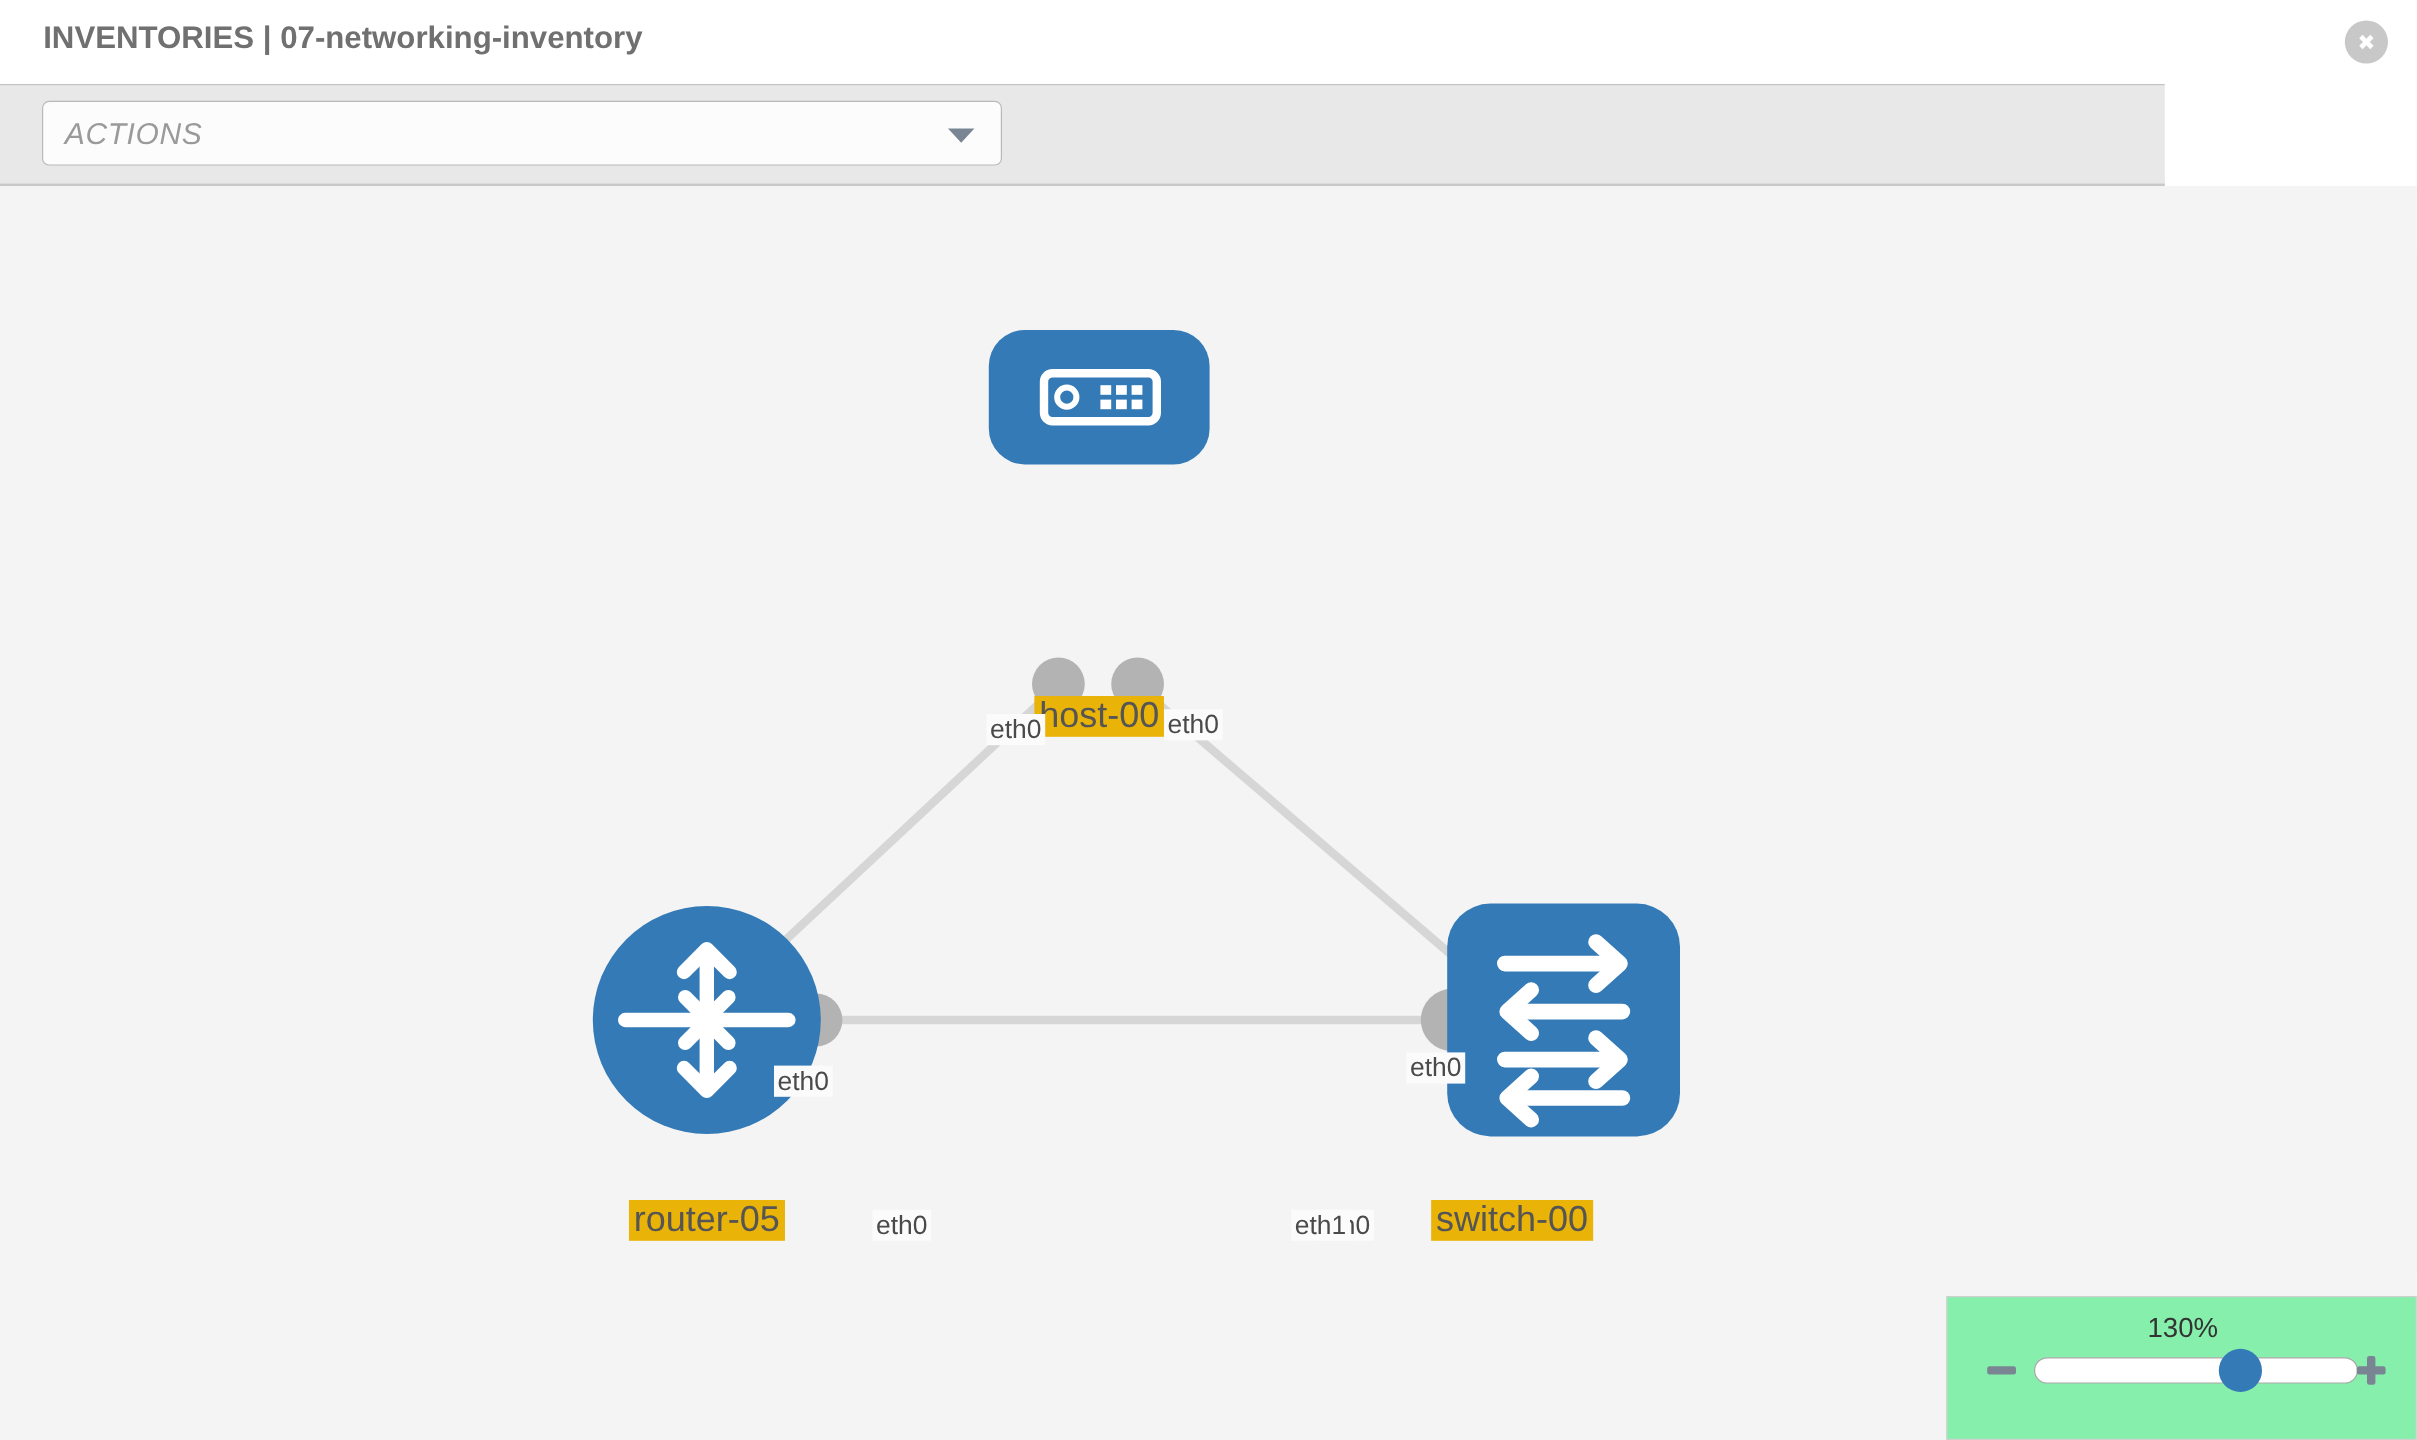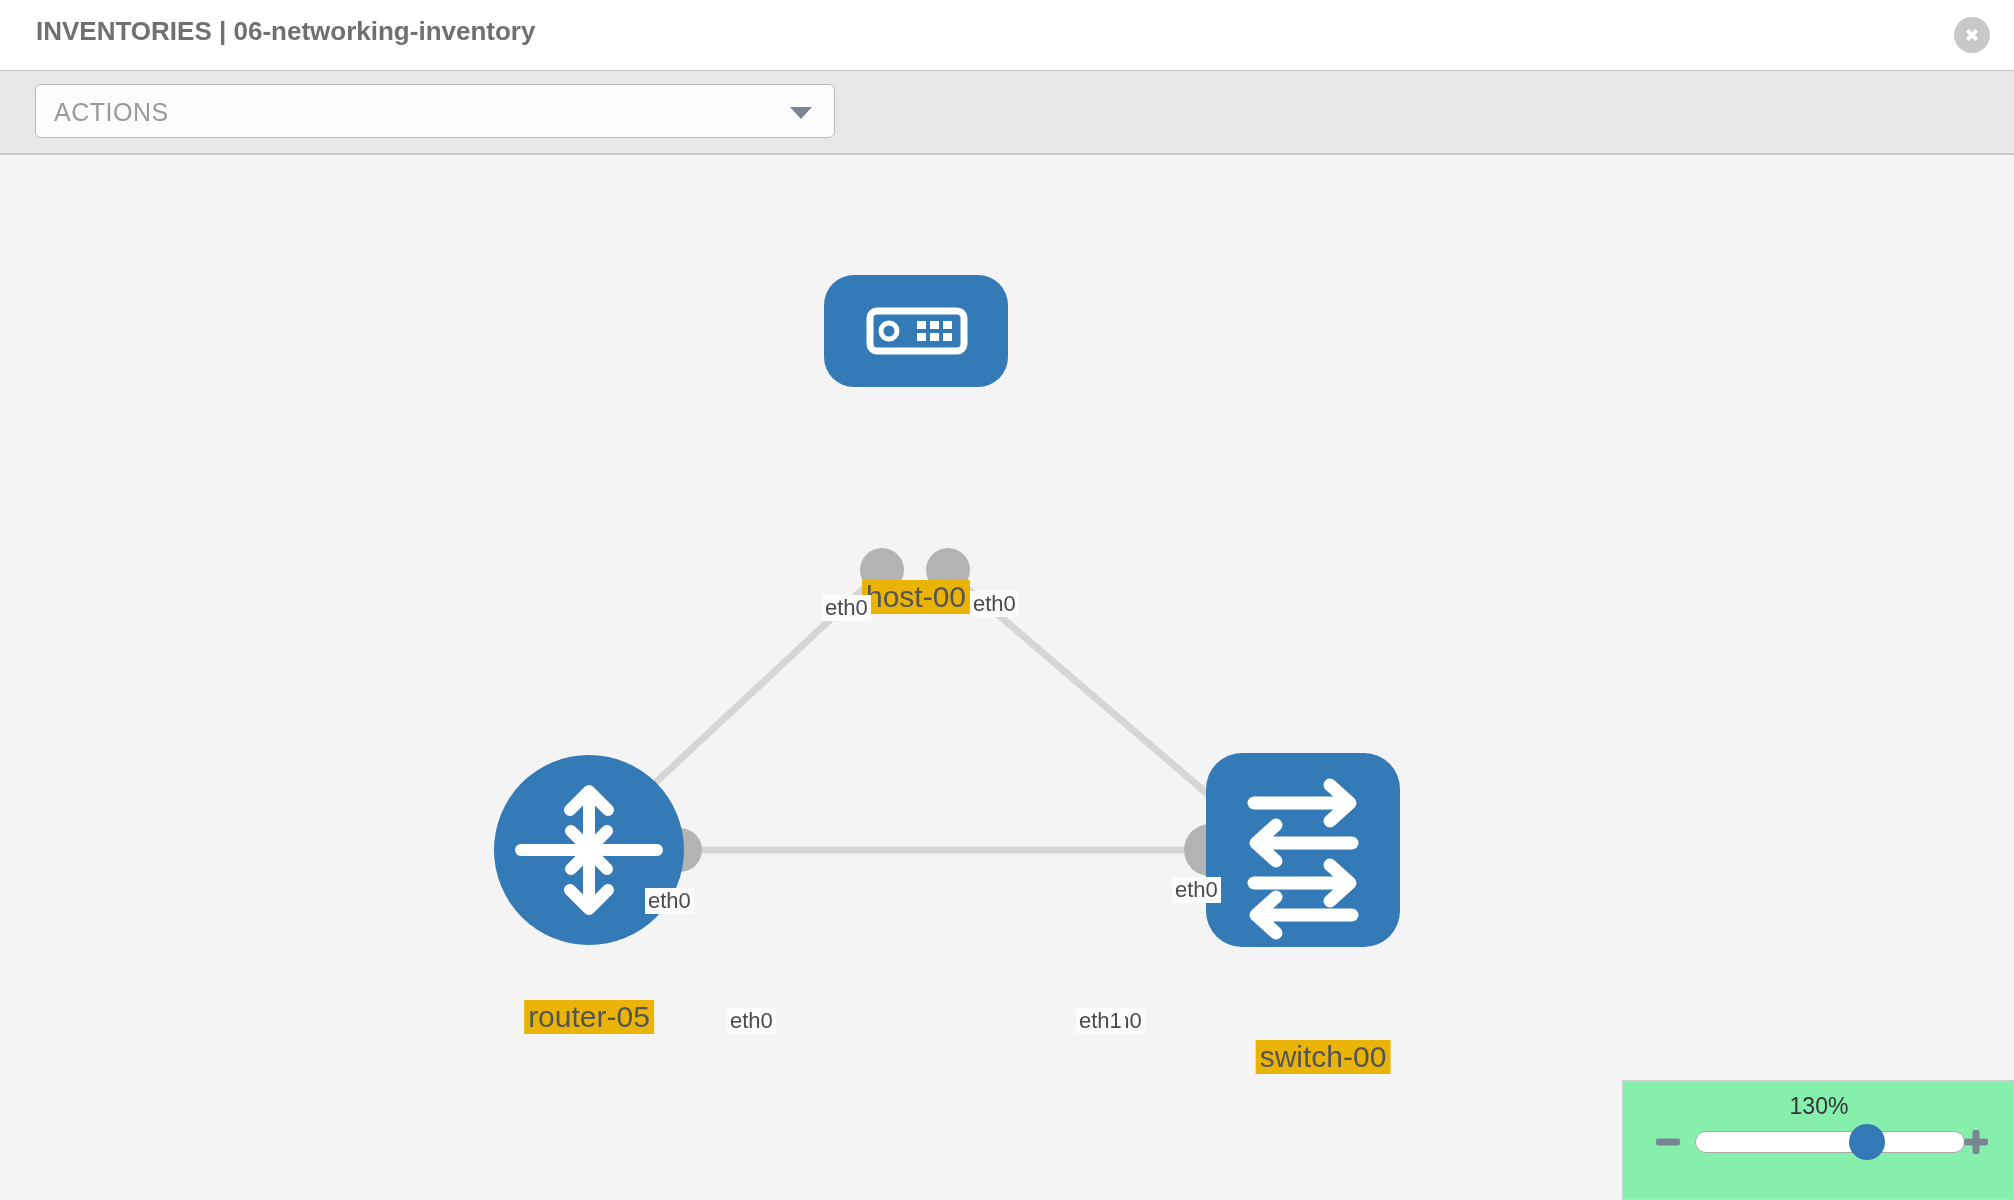--- a/index.html
+++ b/index.html
@@ -43,26 +43,27 @@
     border-radius: 50%;
     background: #c8c8c8;
     cursor: pointer;
   }
   .close-btn svg { display:block; }
 
   
   .toolbar {
     position: absolute;
     left: 0; top: 70px;
-    width: 2014px;
+    width: 1804px;
     height: 85px;
     background: #e8e8e8;
     border-top: 1px solid #c3c3c3;
     border-bottom: 2px solid #c8c8c8;
     box-sizing: border-box;
+    font-style: italic;
   }
   .actions-select {
     position: absolute;
     left: 35px;
     top: 13px;
     width: 800px;
     height: 54px;
     background: #fcfcfc;
     border: 1px solid #b9b9b9;
     border-radius: 6px;
@@ -198,21 +199,21 @@
     height: 36px;
     border-radius: 50%;
     background: #337ab7;
     cursor: grab;
   }
 </style>
 </head>
 <body>
 
 <div class="header">
-  <div class="page-title">INVENTORIES | 06-networking-inventory</div>
+  <div class="page-title">INVENTORIES | 07-networking-inventory</div>
   <div class="close-btn">
     <svg width="36" height="36" viewBox="0 0 36 36">
       <path d="M12 11.2 L14.8 8.4 L18 11.6 L21.2 8.4 L24 11.2 L20.8 14.4 L24 17.6 L21.2 20.4 L18 17.2 L14.8 20.4 L12 17.6 L15.2 14.4 Z" transform="translate(0,3.6)" fill="#ffffff"></path>
     </svg>
   </div>
 </div>
 
 <div class="toolbar">
 
   <div class="actions-select">
@@ -305,21 +306,21 @@
         <polyline points="1330,710 1350,728 1330,746"></polyline>
 
         <line x1="1352" y1="760" x2="1258" y2="760"></line>
         <polyline points="1276,742 1256,760 1276,778"></polyline>
       </g>
     </g>
   </svg>
 
   <div class="node-label" style="left:916px; top:425px;">host-00</div>
   <div class="node-label" style="left:589px; top:845px;">router-05</div>
-  <div class="node-label" style="left:1323px; top:845px;margin-top:40px;">switch-00</div>
+  <div class="node-label" style="left:1260px; top:845px;">switch-00</div>
 
   <div class="iface-label" style="left:822px; top:440px;">eth0</div>
   <div class="iface-label" style="left:970px; top:436px;">eth0</div>
   <div class="iface-label" style="left:645px; top:733px;">eth0</div>
   <div class="iface-label" style="left:1172px; top:722px;">eth0</div>
   <div class="iface-label" style="left:727px; top:853px;">eth0</div>
   <div class="iface-label" style="left:1096px; top:853px;">eth0</div>
   <div class="iface-label" style="left:1076px; top:853px;">eth1</div>
 </div>
 

